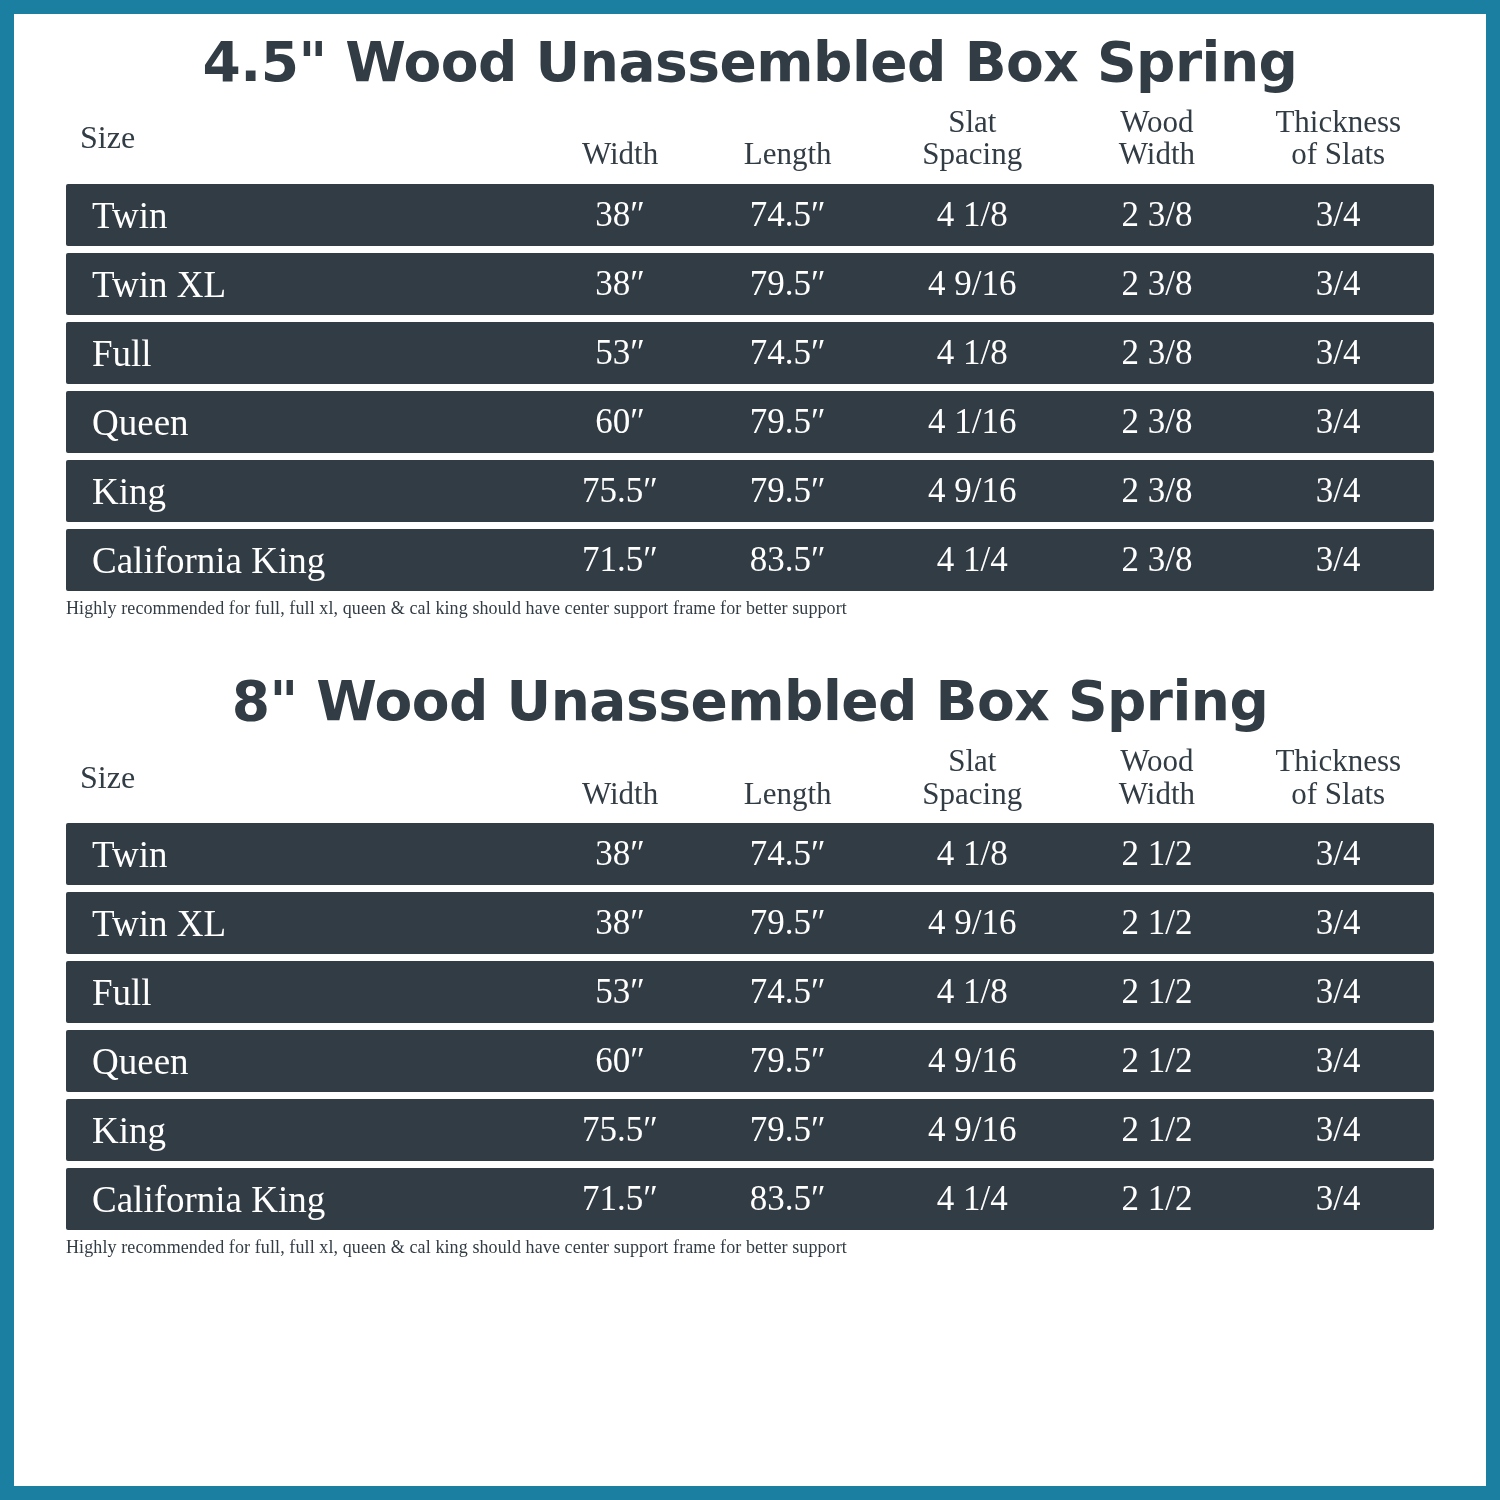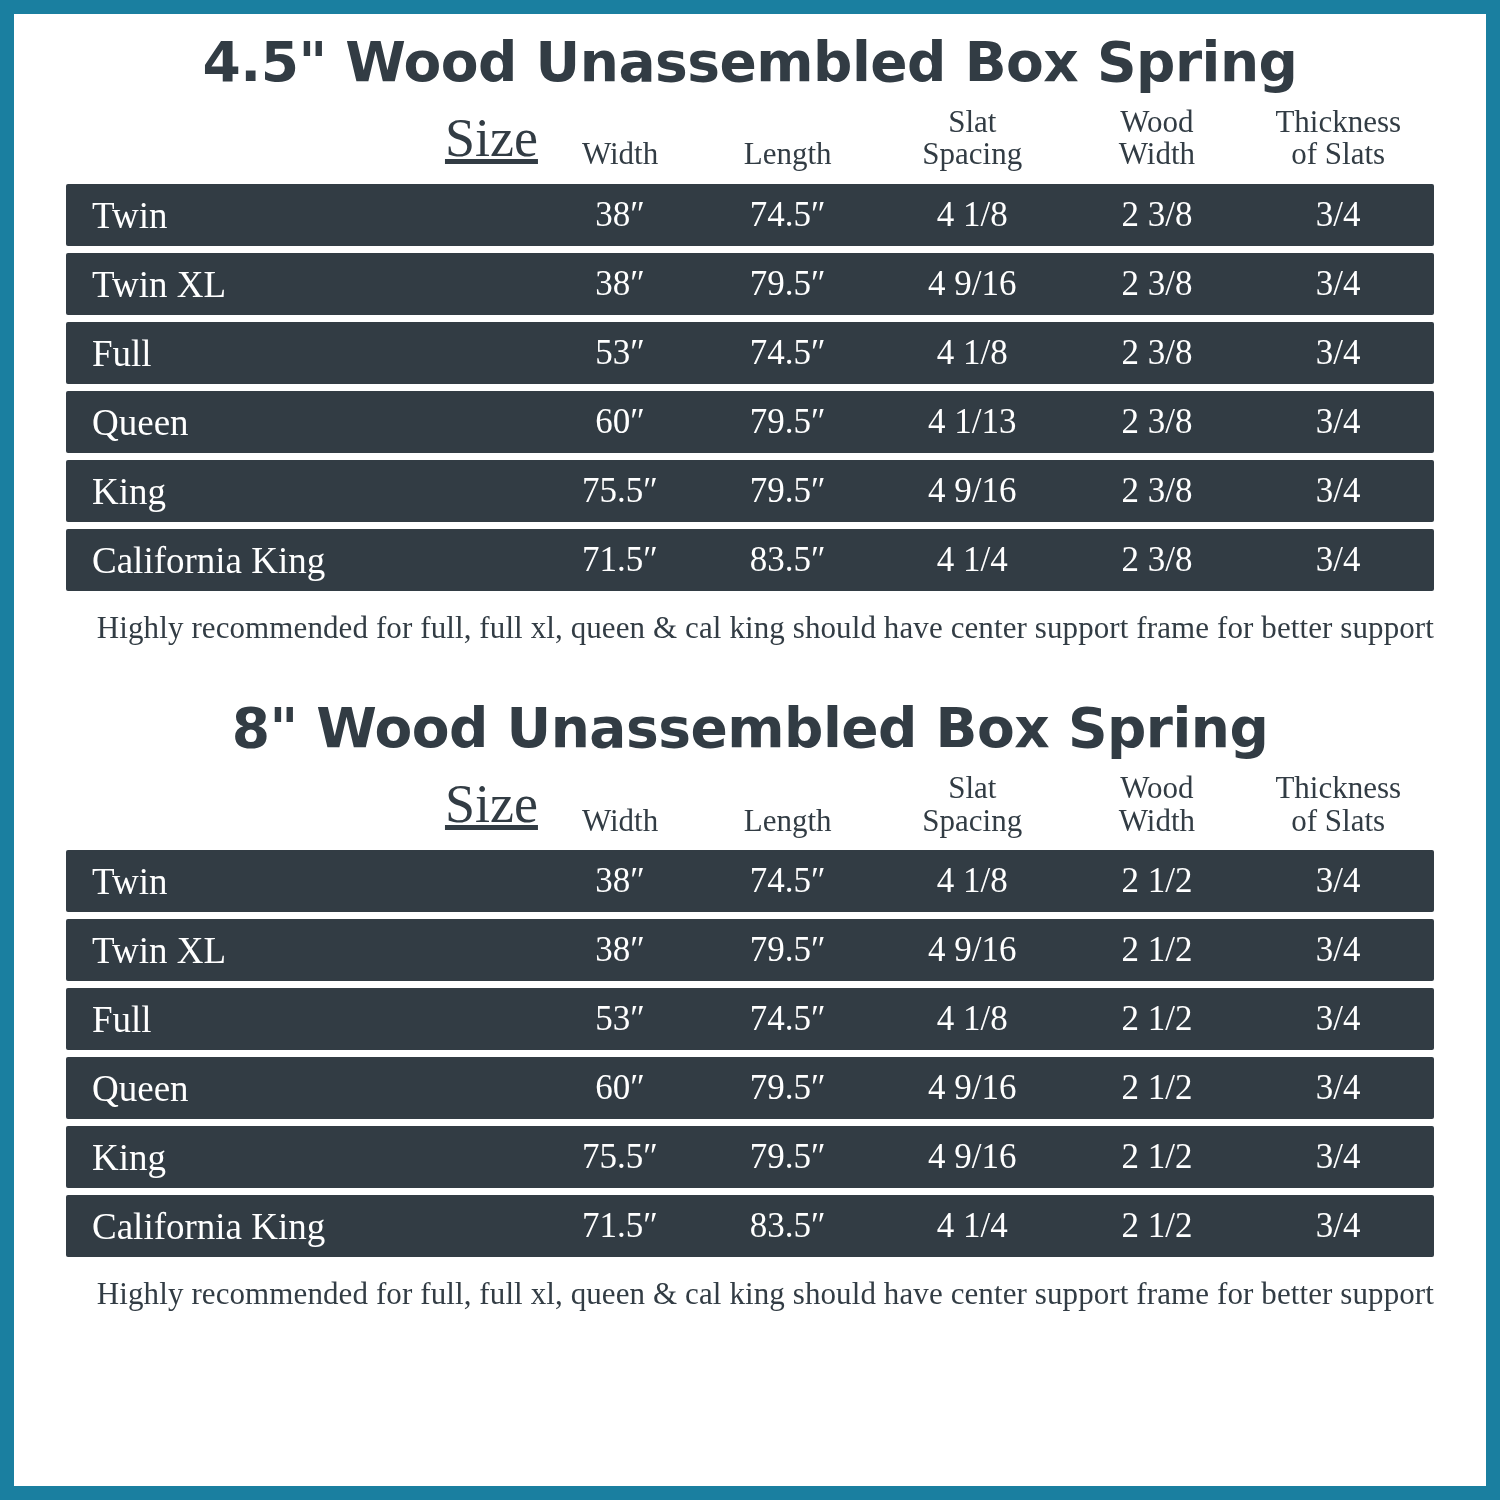--- a/index.html
+++ b/index.html
@@ -65,25 +65,24 @@
     font-family: "Liberation Serif", serif;
     font-weight: normal;
     color: #323c44;
     font-size: 31px;
     line-height: 1.06;
     padding: 0 0 6px 0;
     vertical-align: bottom;
     text-align: center;
   }
   thead th.size-head {
-    font-size: 54px;
-    text-align: right;
+    font-size: 32px;
+    text-align: left;
     padding-left: 14px;
     vertical-align: middle;
-    text-decoration: underline;
   }
   tbody tr {
     background: #323c44;
   }
   tbody td {
     color: #ffffff;
     font-family: "Liberation Serif", serif;
     font-size: 35px;
     text-align: center;
     height: 62px;
@@ -98,25 +97,24 @@
   tbody tr td:first-child {
     border-top-left-radius: 2px;
     border-bottom-left-radius: 2px;
   }
   tbody tr td:last-child {
     border-top-right-radius: 2px;
     border-bottom-right-radius: 2px;
     text-align: center;
   }
   .note {
-    text-align: right;
+    text-align: left;
     color: #323c44;
     font-family: "Liberation Serif", serif;
-    font-size: 31px;
-    margin-top: 12px;
+    font-size: 18px;
     letter-spacing: 0.1px;
   }
 </style>
 </head>
 <body>
 
 <div class="page">
   <div class="inner">
 
     <div class="section first">
@@ -171,21 +169,21 @@
             <td>53″</td>
             <td>74.5″</td>
             <td>4 1/8</td>
             <td>2 3/8</td>
             <td>3/4</td>
           </tr>
           <tr>
             <td class="size-cell">Queen</td>
             <td>60″</td>
             <td>79.5″</td>
-            <td>4 1/13</td>
+            <td>4 1/16</td>
             <td>2 3/8</td>
             <td>3/4</td>
           </tr>
           <tr>
             <td class="size-cell">King</td>
             <td>75.5″</td>
             <td>79.5″</td>
             <td>4 9/16</td>
             <td>2 3/8</td>
             <td>3/4</td>

